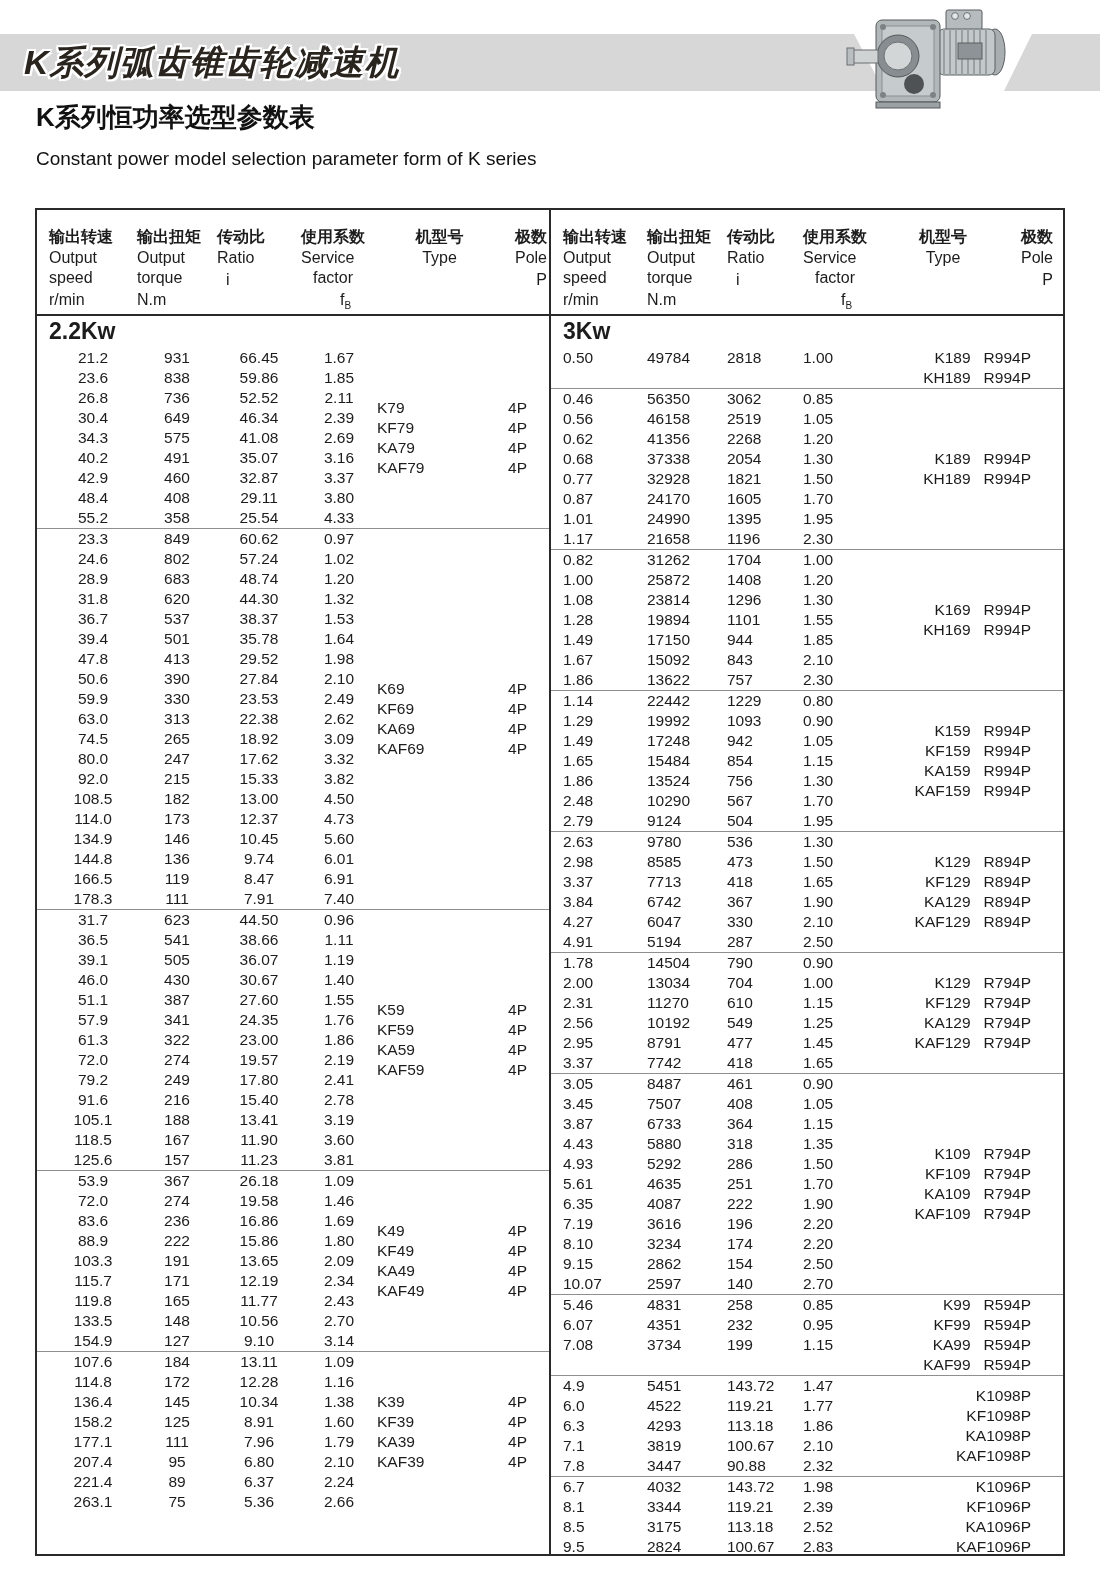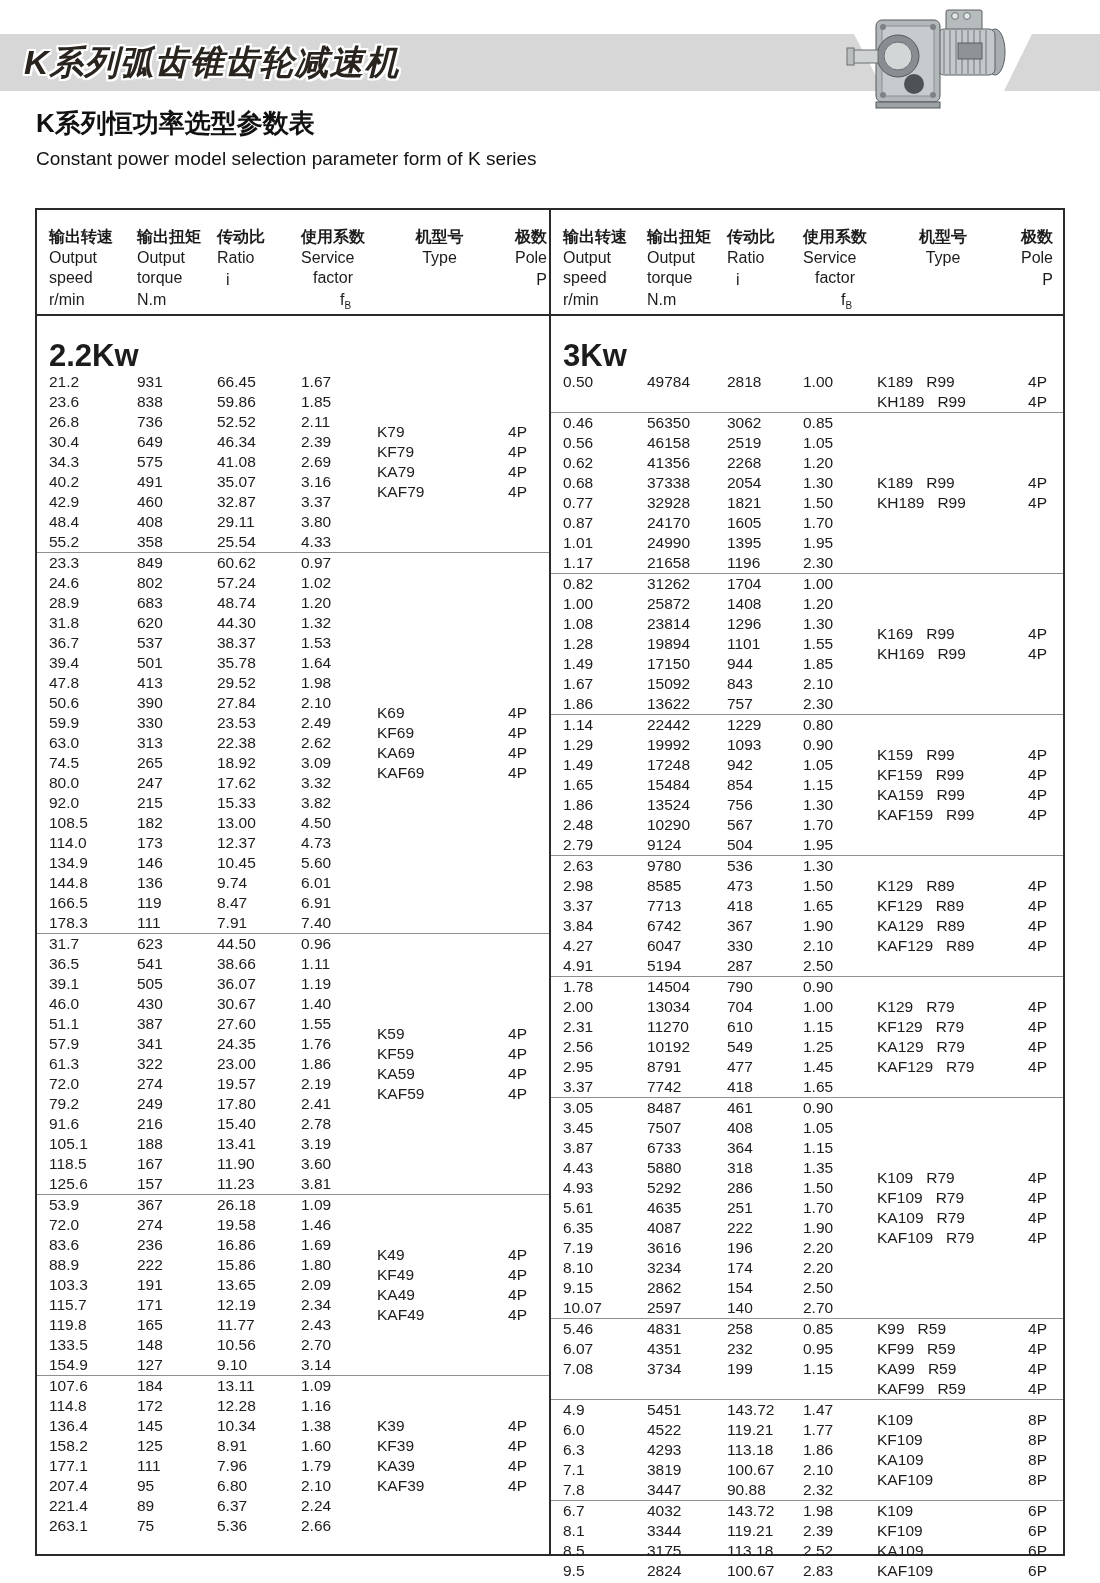--- a/index.html
+++ b/index.html
@@ -11,21 +11,21 @@
   
   .banner-band{position:absolute;left:0;top:34px;width:884px;height:57px;background:#d7d7d7;
     clip-path:polygon(0 0,854px 0,884px 100%,0 100%);}
   .banner-deco{position:absolute;left:1004px;top:34px;width:96px;height:57px;background:#d7d7d7;
     clip-path:polygon(28px 0,96px 0,96px 100%,0 100%);}
   .banner-title{position:absolute;left:24px;top:40px;margin:0;
     font-size:34px;font-weight:bold;font-style:italic;letter-spacing:1px;color:#2a241f;white-space:nowrap;
     text-shadow:2px 0 0 #fff,-2px 0 0 #fff,0 2px 0 #fff,0 -2px 0 #fff,2px 2px 0 #fff,-2px -2px 0 #fff,2px -2px 0 #fff,-2px 2px 0 #fff;}
   .gear{position:absolute;left:846px;top:6px;}
   
-  .title-zh{position:absolute;left:36px;top:106px;margin:0;font-size:26px;font-weight:bold;color:#111;}
+  .title-zh{position:absolute;left:36px;top:100px;margin:0;font-size:26px;font-weight:bold;color:#111;}
   .title-en{position:absolute;left:36px;top:148px;font-size:19px;color:#111;}
   
   .ptable{position:absolute;left:35px;top:208px;width:1030px;height:1348px;
     border:2px solid #2a2a2a;box-sizing:border-box;display:flex;}
   .half{width:512px;display:flex;flex-direction:column;box-sizing:border-box;}
   .vdivider{width:2px;background:#2a2a2a;}
   
   .thead{height:106px;border-bottom:2px solid #2a2a2a;display:grid;
     padding:16px 0 0 12px;box-sizing:border-box;}
   .half-0 .thead{grid-template-columns:88px 80px 84px 76px 125px 45px;}
@@ -36,30 +36,30 @@
   .th .unit{font-size:16px;line-height:24px;white-space:nowrap;}
   .th sub{font-size:10px;}
   .th-2 .unit{padding-left:9px;}
   .th-3 .en2{padding-left:12px;}
   .th-3 .unit{padding-left:13px;text-align:center;}
   .th-4{text-align:center;}
   .th-5{text-align:right;}
   
   .group{border-bottom:1px solid #8f8f8f;}
   .group.gl{border-bottom:none;}
-  .plabel{height:32px;font-size:31px;font-weight:bold;line-height:31px;padding-left:12px;margin-top:24px;}
+  .plabel{height:32px;font-size:23px;font-weight:bold;line-height:31px;padding-left:12px;}
   .gcontent{display:flex;}
   .grows{display:flex;flex-direction:column;}
   .row{display:grid;height:20px;line-height:20px;font-size:15.5px;
     padding-left:12px;box-sizing:border-box;white-space:nowrap;}
-  .half-0 .row{grid-template-columns:88px 80px 84px 76px;width:340px;}
+  .half-0 .row{grid-template-columns:88px 80px 84px 76px;width:340px;text-align:center;}
   .half-1 .row{grid-template-columns:84px 80px 76px 74px;width:326px;}
   .gtypes{flex:1;display:flex;flex-direction:column;justify-content:center;}
   .half-0 .gtypes{padding-right:22px;}
-  .half-1 .gtypes{padding-right:16px;}
+  .half-1 .gtypes{padding-right:32px;align-items:flex-end;}
   .tline{display:flex;justify-content:space-between;height:20px;line-height:20px;font-size:15.5px;white-space:nowrap;}
   .tnames{display:flex;gap:13px;}
   .filler{flex:1;}
 </style>
 </head>
 <body>
 
 <div class="banner-band"></div>
 <div class="banner-deco"></div>
 <h1 class="banner-title">K系列弧齿锥齿轮减速机</h1>

